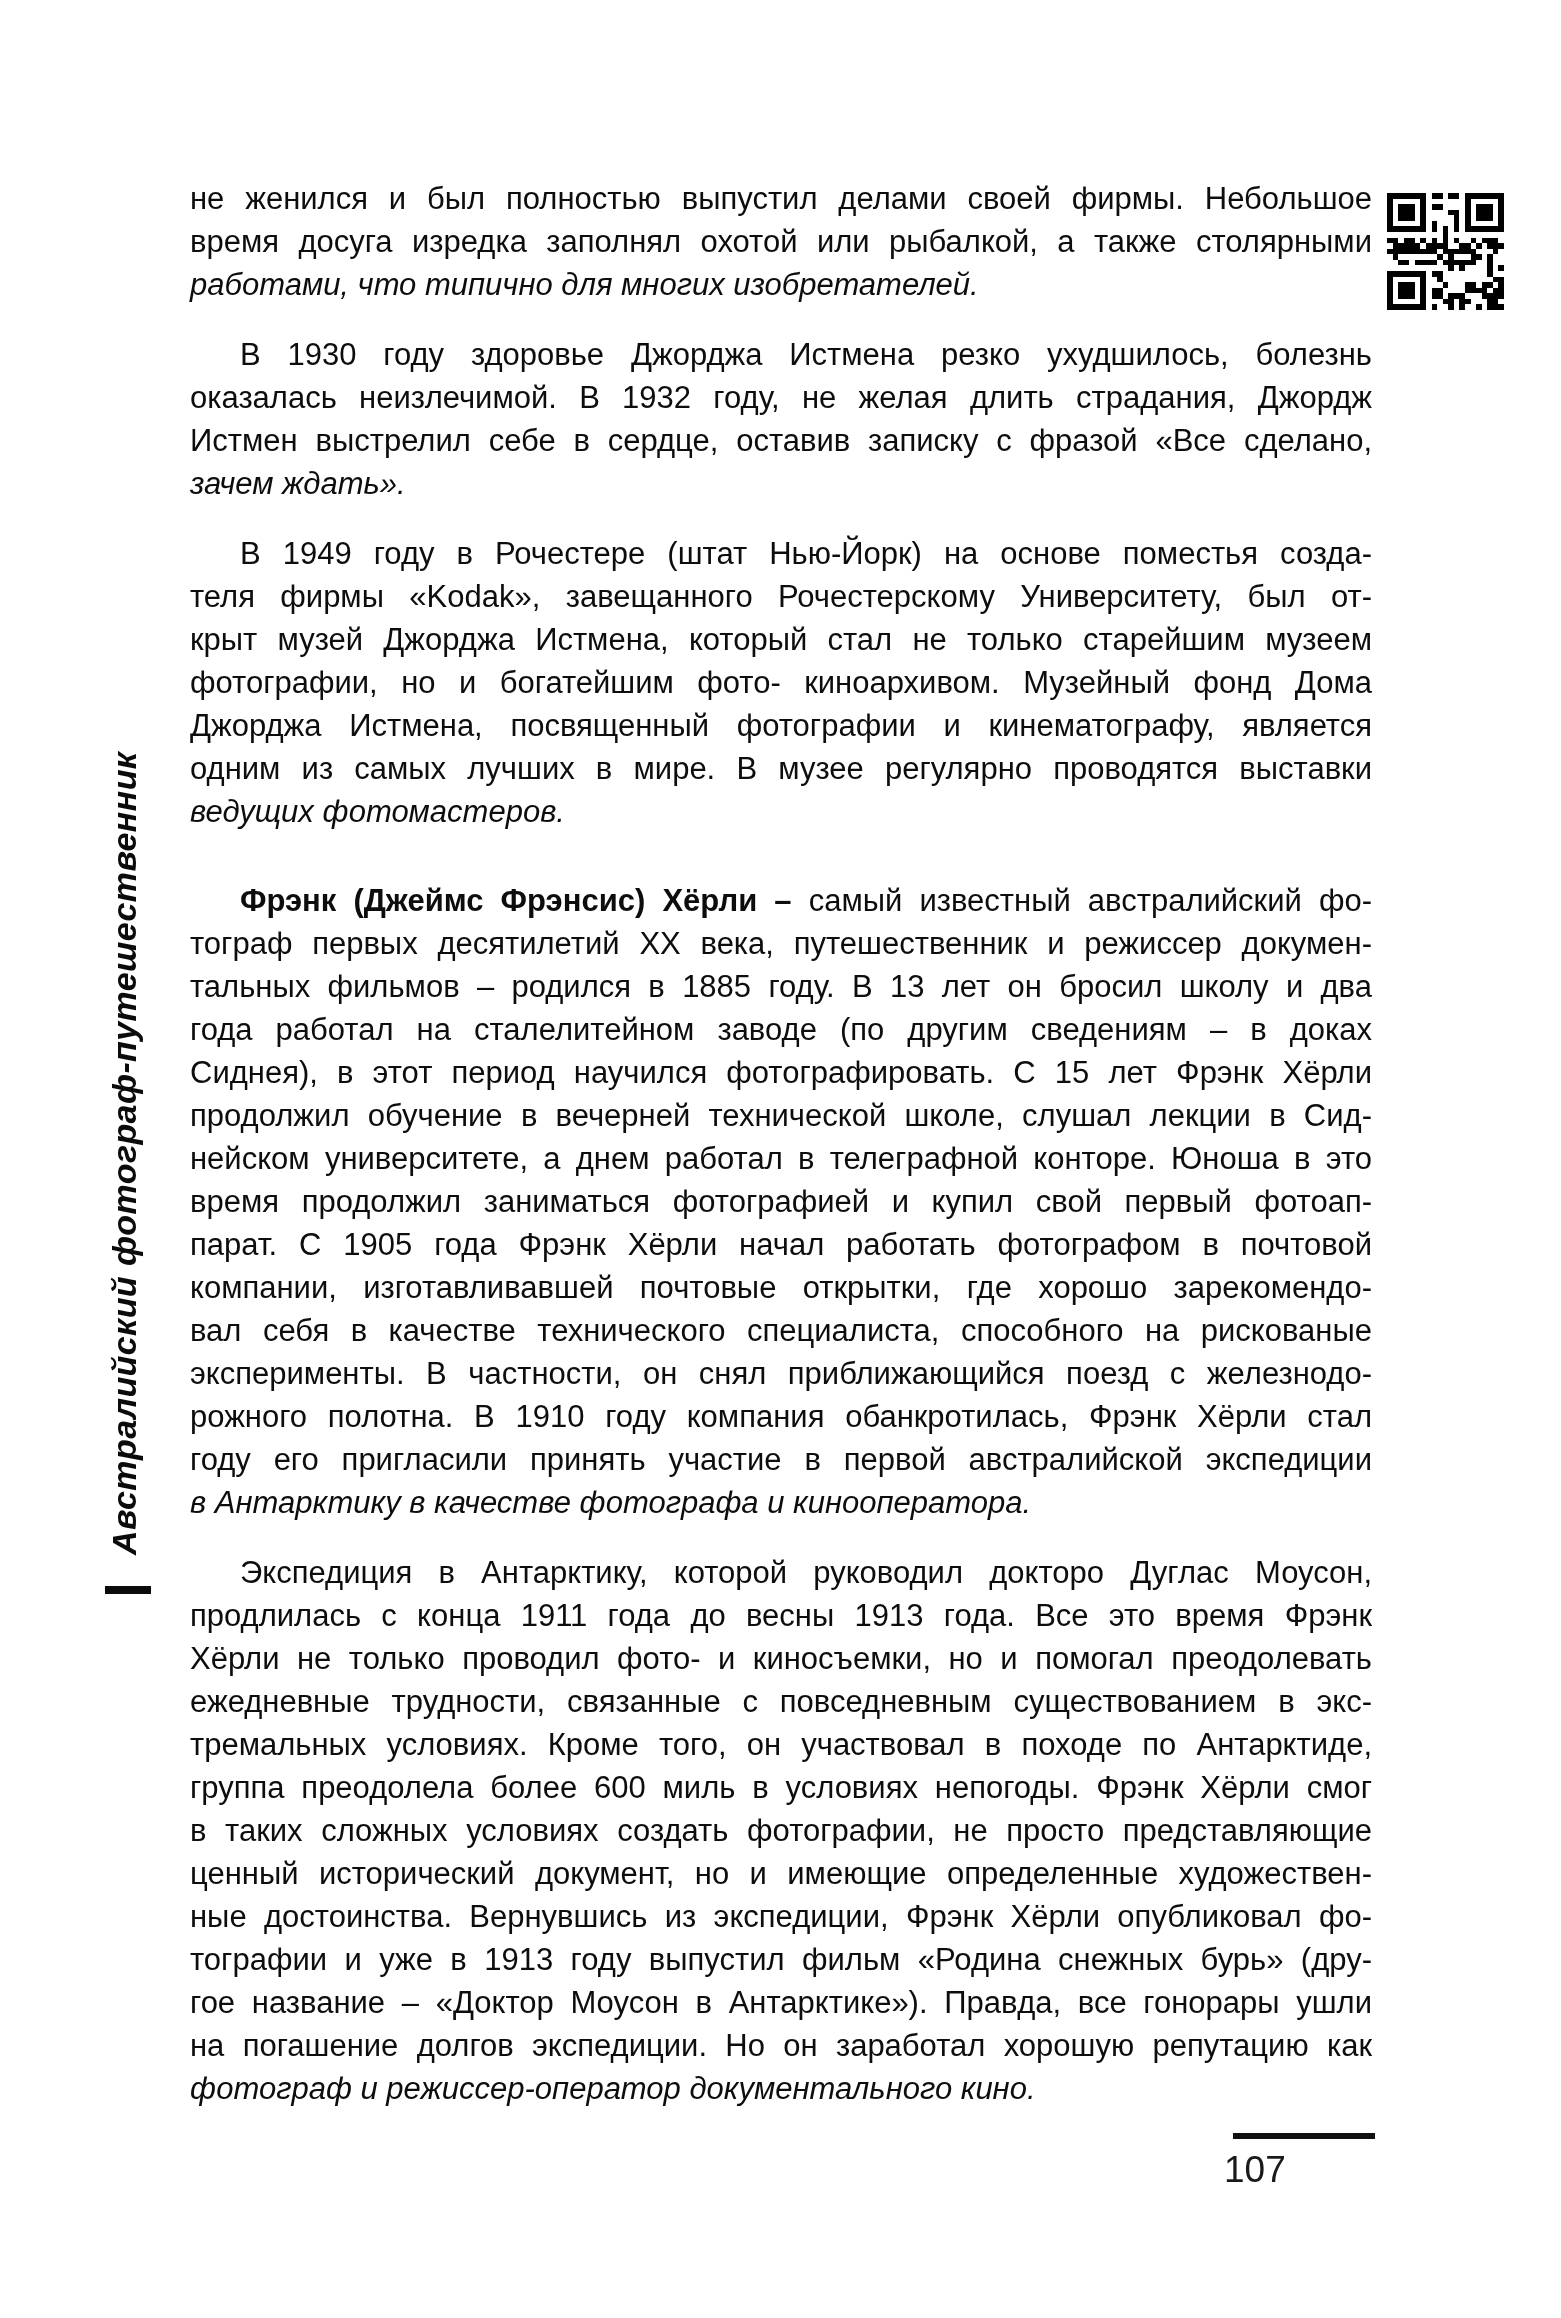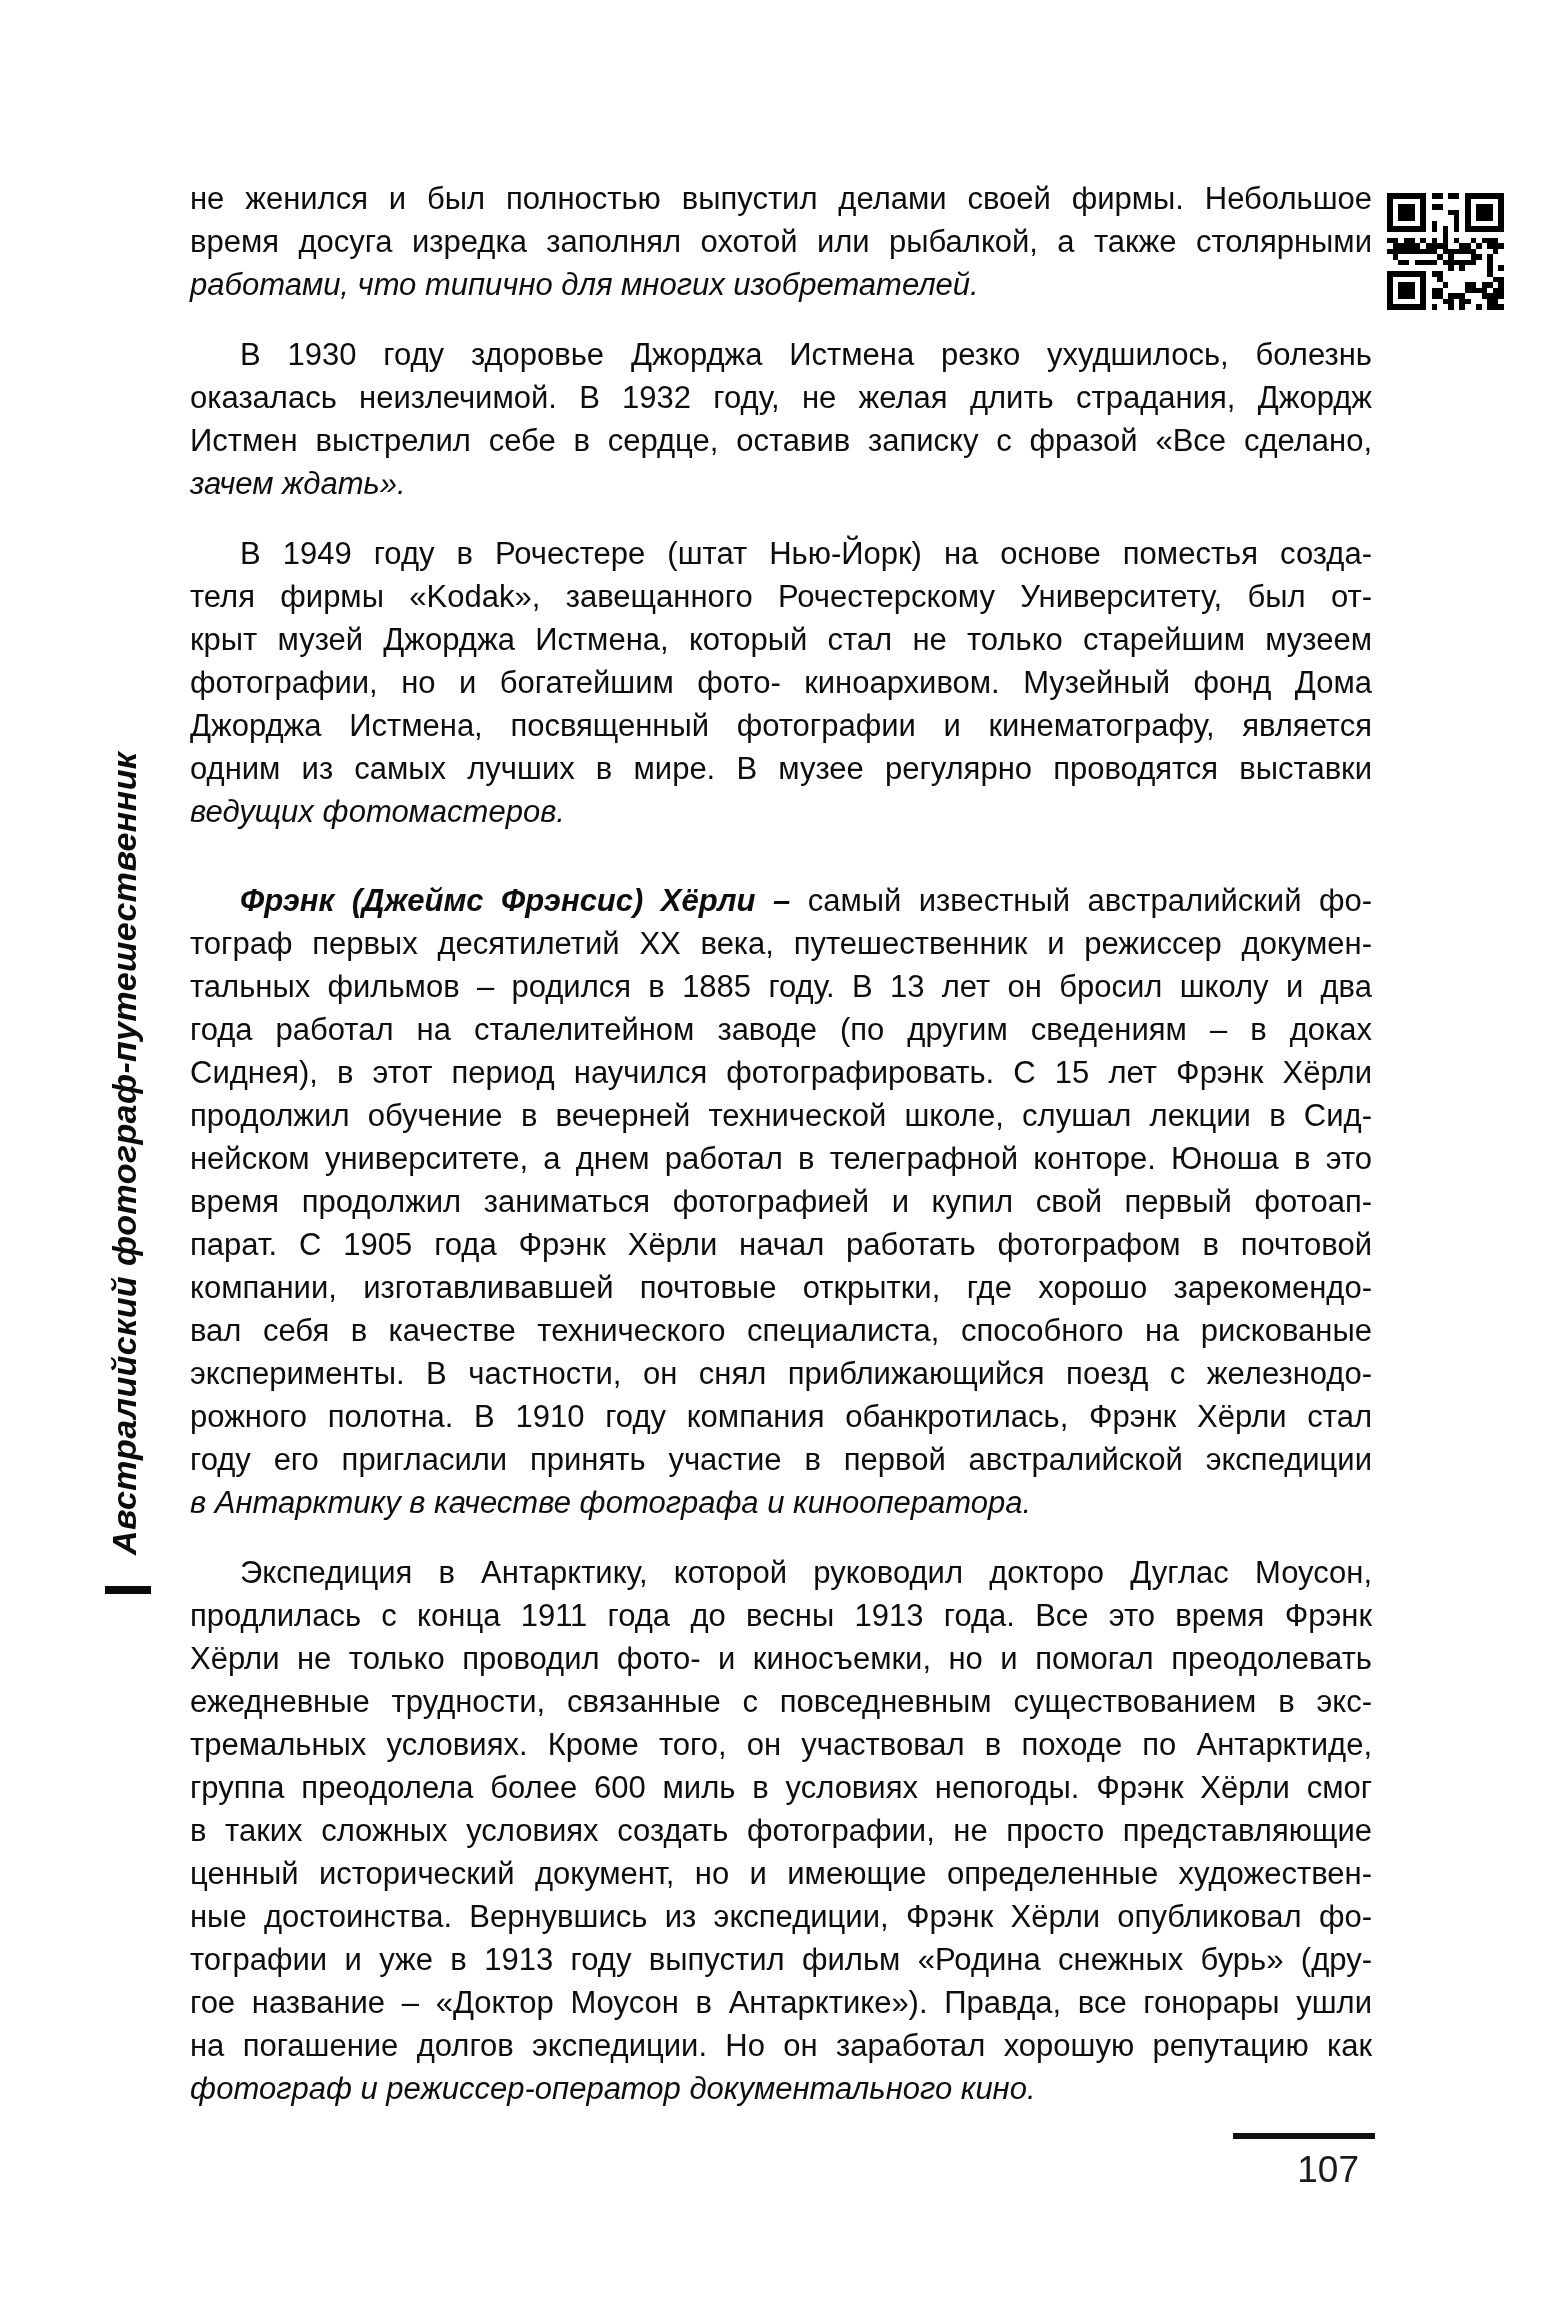--- a/index.html
+++ b/index.html
@@ -17,21 +17,21 @@
     left:190px; top:177px;
     width:1182px;
     font-size:31px;
     line-height:43px;
   }
   .para { margin:0; }
   .para.space-before { margin-top:46px; }
   .line { text-align:justify; text-align-last:justify; }
   .line.last { text-align:justify; text-align-last:auto;font-style:italic; }
   .line.indent { text-indent:50px;margin-top:27px; }
-  .line b { font-weight:bold;font-style:italic; }
+  .line b { font-weight:bold; }
   
   .qr {
     position:absolute; left:1387px; top:193px;
     width:117px; height:117px; background:#fff;
   }
   .qr svg { display:block; width:117px; height:117px; shape-rendering:crispEdges; }
   
   .side-text {
     position:absolute; left:104px; top:1555px;
     transform-origin:0 0;
@@ -45,23 +45,23 @@
   .side-dash {
     position:absolute; left:105px; top:1586px;
     width:46px; height:8px; background:#0b0b0b;
   }
   
   .footer-rule {
     position:absolute; right:187px; top:2133px;
     width:142px; height:6.4px; background:#111;
   }
   .page-number {
-    position:absolute; right:203px; top:2149px;
+    position:absolute; right:194px; top:2149px;
     width:144px;
-    text-align:right;
+    text-align:left;
     font-size:37px; line-height:42px;
     color:#1a1a1a;
   }
 </style>
 </head>
 <body>
 
 <div class="page">
 
   <div class="qr">

